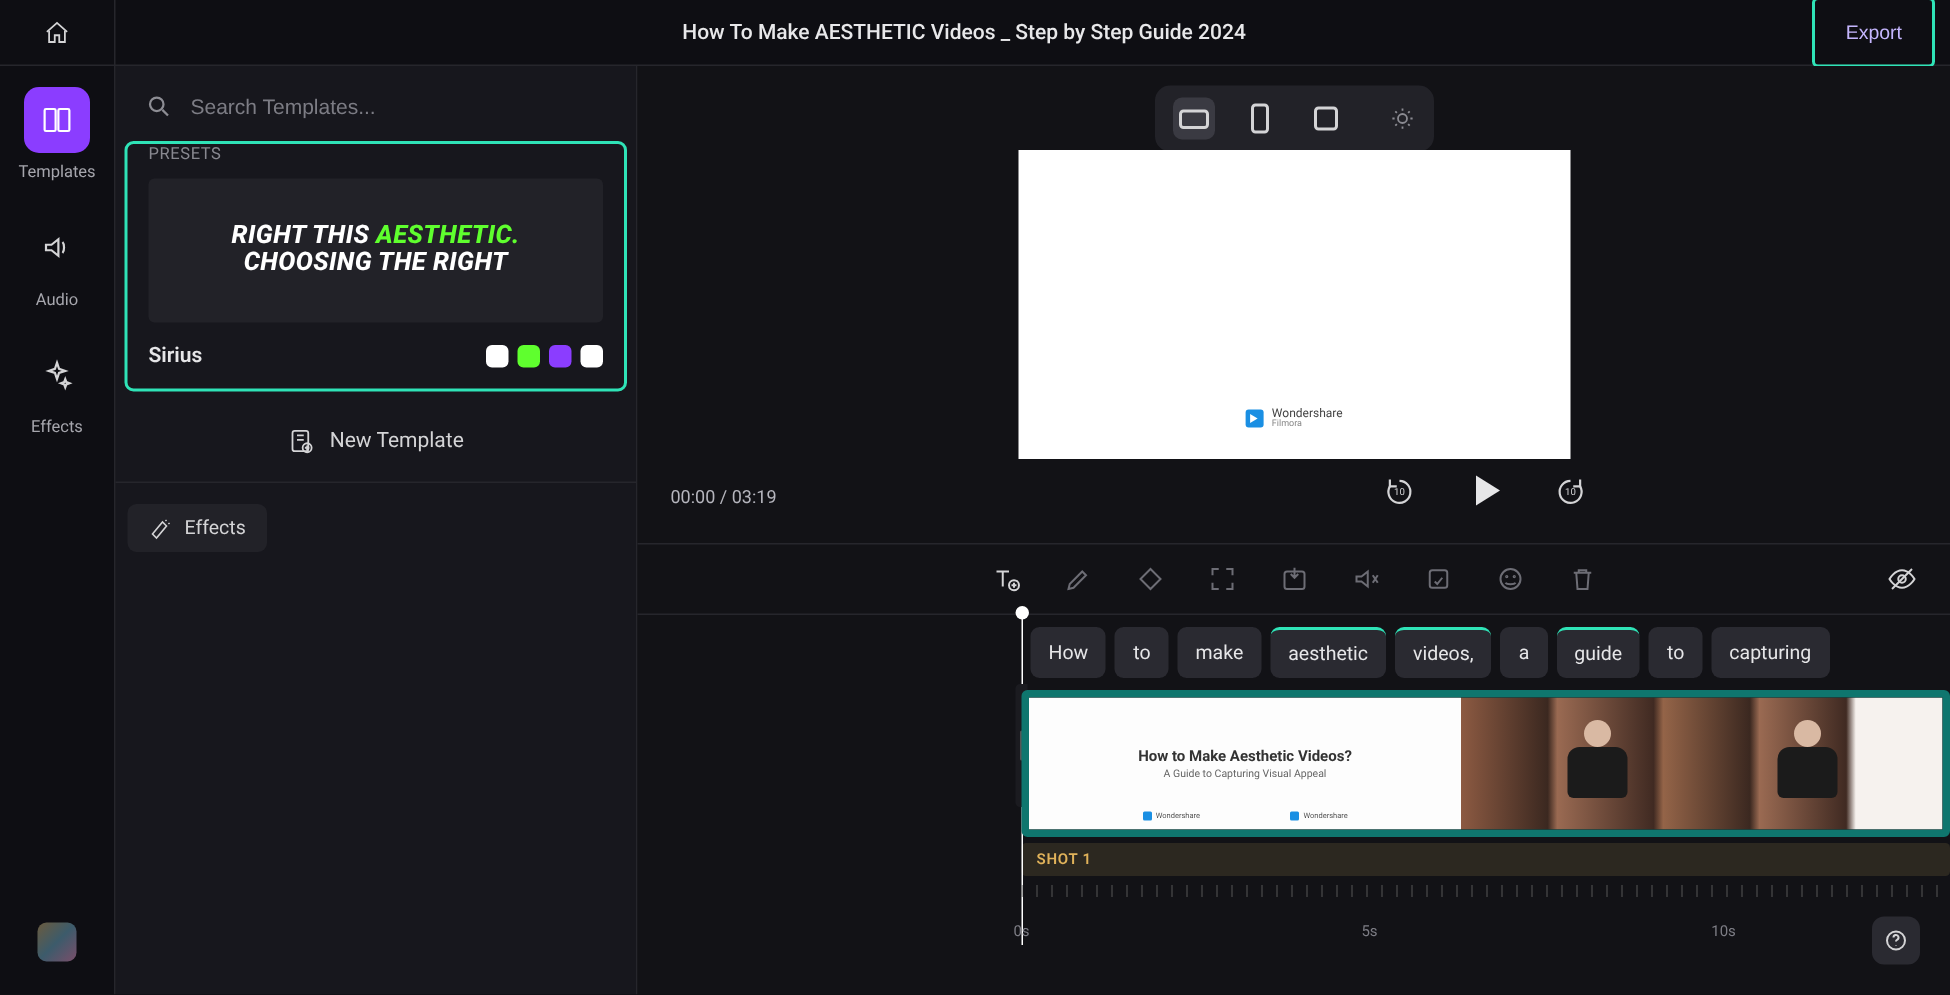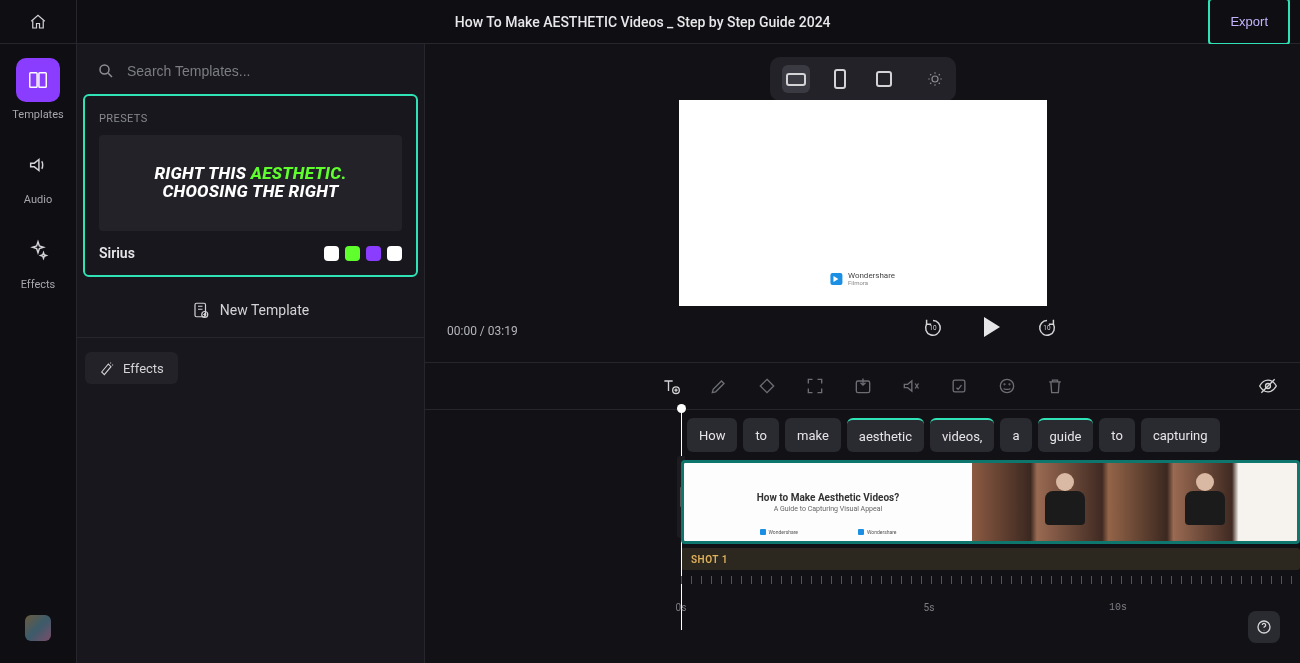--- a/index.html
+++ b/index.html
@@ -78,21 +78,21 @@
   .search-input {
     flex:1; background:transparent; border:none; outline:none;
     color:#14b8a6; font-size:14px;
   }
   .search-input::placeholder { color:#7c7c84; }
 
   .preset-card {
     margin:4px 6px 0 6px;
     border:2px solid #2fe3b7;
     border-radius:6px;
-    padding:16px 14px 14px 14px;
+    padding:0 14px 14px 14px;
     background:#17171d;
   }
   .preset-header { font-size:11px; letter-spacing:0.4px; color:#888890; margin-bottom:10px; }
   .preset-thumb {
     background:#222228;
     border-radius:4px;
     height:96px;
     display:flex; flex-direction:column; align-items:center; justify-content:center;
     font-weight:800; font-style:italic;
     text-align:center;
@@ -223,22 +223,22 @@
     cursor:pointer;
     white-space:nowrap;
   }
   .word-chip.hl::before {
     content:''; display:block; width:100%; height:2px; background:#2fe3b7;
   }
   .word-chip.hl { border-top:2px solid #2fe3b7; }
   .clip-track {
     margin-left:256px;
     margin-top:8px;
-    height:84px;
-    border:3px solid #0f766e;
+    height:98px;
+    border:5px solid #0f766e;
     border-radius:4px;
     display:flex;
     overflow:hidden;
     position:relative;
   }
   .clip1 {
     width:288px; background:#fdfdfd;
     display:flex; flex-direction:column; align-items:center; justify-content:center;
     font-size:9px; color:#333; position:relative;
   }
@@ -539,22 +539,22 @@
             </div>
         </div>
       </div>
 
       <div class="shot-label-row">
         <span>SHOT 1</span>
       </div>
       <div class="ruler"></div>
       <div class="time-axis" id="time-axis">
           <span class="time-tick" style="left: 0px;">0s</span>
-          <span class="time-tick" style="left: 248px;">5s</span>
-          <span class="time-tick" style="left: 437px; font-family: Liberation Mono, monospace;">10s</span>
+          <span class="time-tick" style="left: 232px;">5s</span>
+          <span class="time-tick" style="left: 468px;">10s</span>
         </div>
     </div>
 
   </div>
 </div>
 
 <div class="help-btn">
   <svg class="help-icon" viewBox="0 0 24 24">
       <circle cx="12" cy="12" r="9"></circle>
       <path d="M9.5 9a2.5 2.5 0 1 1 3.5 2.3c-.8.4-1 1-1 1.7"></path>

